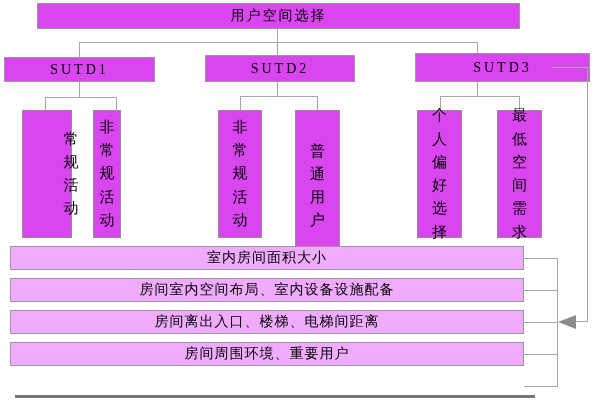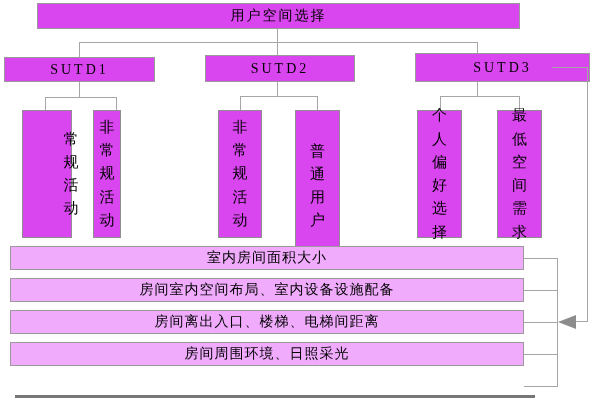--- a/index.html
+++ b/index.html
@@ -83,21 +83,21 @@
   </div>
 
   <div class="line" style="left:552px;top:67px;width:36px;height:1px;"></div>
   <div class="line" style="left:587px;top:67px;width:1px;height:255px;"></div>
   <div class="line" style="left:575px;top:321px;width:13px;height:1px;"></div>
   <div class="arrow-left" style="left:558px;top:315px;"></div>
 
   <div class="bar" style="top:246px;">室内房间面积大小</div>
   <div class="bar" style="top:278px;text-align:right;">房间室内空间布局、室内设备设施配备</div>
   <div class="bar" style="top:310px;">房间离出入口、楼梯、电梯间距离</div>
-  <div class="bar" style="top:342px;">房间周围环境、日照采光</div>
+  <div class="bar" style="top:342px;">房间周围环境、重要用户</div>
 
   <div class="line" style="left:524px;top:258px;width:34px;height:1px;"></div>
   <div class="line" style="left:524px;top:290px;width:34px;height:1px;"></div>
   <div class="line" style="left:524px;top:322px;width:34px;height:1px;"></div>
   <div class="line" style="left:524px;top:354px;width:34px;height:1px;"></div>
   <div class="line" style="left:524px;top:386px;width:34px;height:1px;"></div>
   <div class="line" style="left:557px;top:258px;width:1px;height:129px;"></div>
 
   <div class="shadow" style="left:15px;top:395px;width:520px;height:3px;"></div>
 

